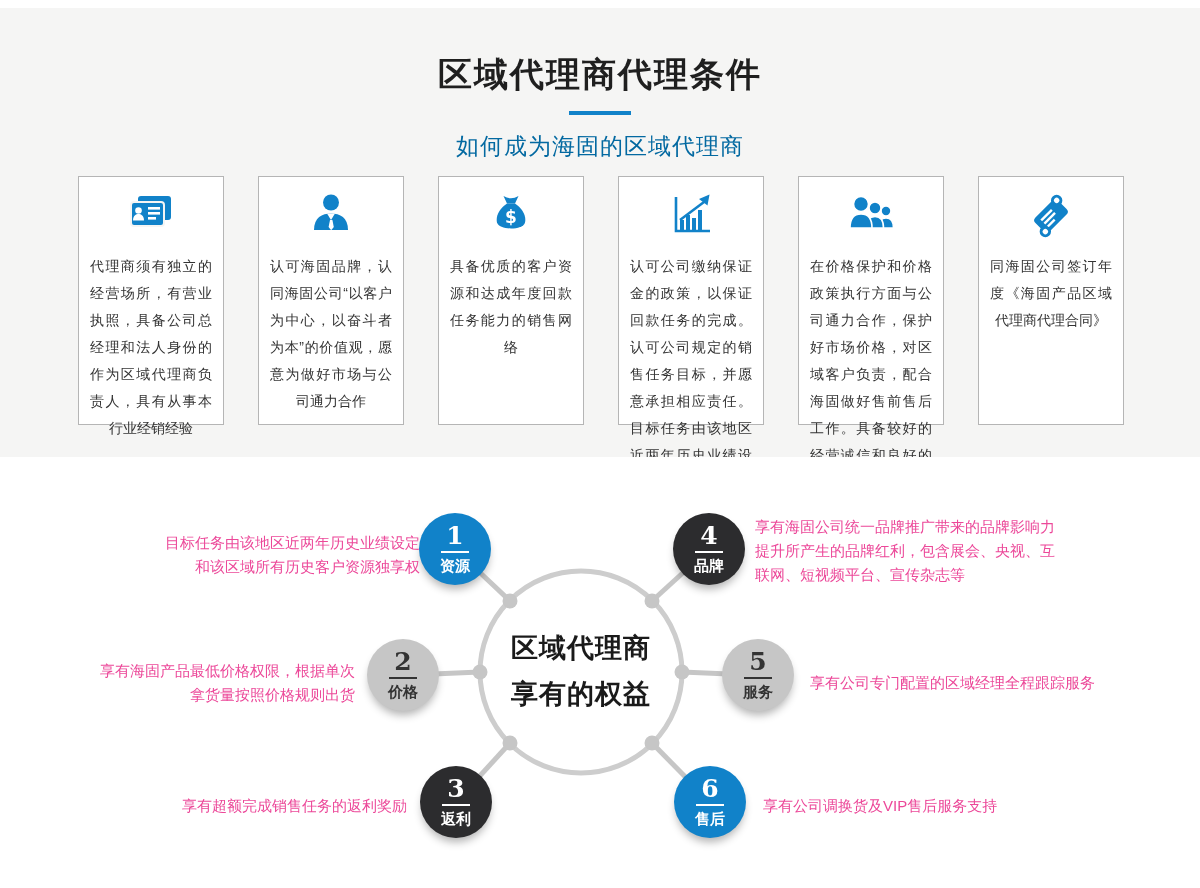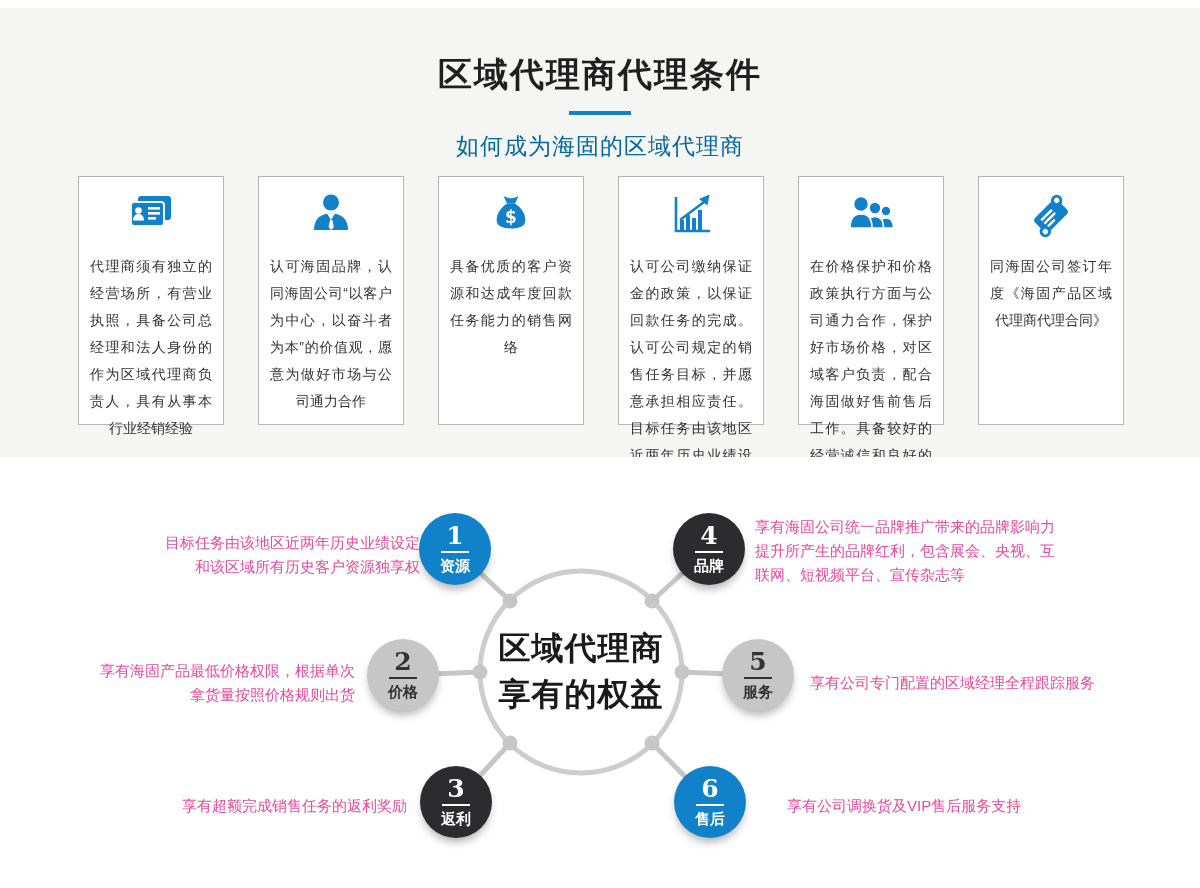--- a/index.html
+++ b/index.html
@@ -21,21 +21,21 @@
     display:flex; flex-direction:column; align-items:center; }
   .card-icon { width:52px; height:52px; margin-top:13px; flex:none; }
   .card-text { margin-top:11px; width:122px; font-size:14px; line-height:27px;
     color:#333; text-align:justify; text-align-last:center; }
 
   
   .benefits { position:relative; width:1200px; height:431px; background:#fff; }
   .connectors { position:absolute; left:0; top:0; }
 
   .center-label { position:absolute; left:471px; top:168px; width:220px;
-    text-align:center; font-size:32px; font-weight:bold; color:#1a1a1a;
+    text-align:center; font-size:27px; font-weight:bold; color:#1a1a1a;
     line-height:46px; letter-spacing:1px; }
 
   .node { position:absolute; width:72px; height:72px; border-radius:50%;
     display:flex; flex-direction:column; align-items:center; justify-content:center;
     box-shadow:0 6px 9px -2px rgba(0,0,0,0.3); }
   .node.blue { background:#1182c9; color:#fff; }
   .node.dark { background:#2c2c2e; color:#fff; }
   .node.gray { background:#c6c6c6; color:#333; }
   .node-num { font-family:"DejaVu Serif", serif; font-size:25px; font-weight:bold;
     line-height:1; padding:0 5px 3px; border-bottom:2px solid currentColor; }
@@ -48,21 +48,21 @@
   .n5 { left:722px; top:182px; }
   .n6 { left:674px; top:309px; }
 
   .benefit-text { position:absolute; font-size:15px; color:#ec4899; line-height:24px;
     white-space:pre-line; }
   .t1 { right:780px; top:74px;  text-align:right; }
   .t2 { right:845px; top:202px; text-align:right; }
   .t3 { right:793px; top:337px; text-align:right;margin-left:35px; }
   .t4 { left:755px;  top:58px;  text-align:left; }
   .t5 { left:810px;  top:214px; text-align:left; }
-  .t6 { left:763px;  top:337px; text-align:left;margin-left:24px; }
+  .t6 { left:763px;  top:337px; text-align:left; }
 </style>
 </head>
 <body>
 
 <div class="page">
 
   <div class="top-strip"></div>
 
   <div class="top-section">
     <div class="header">

